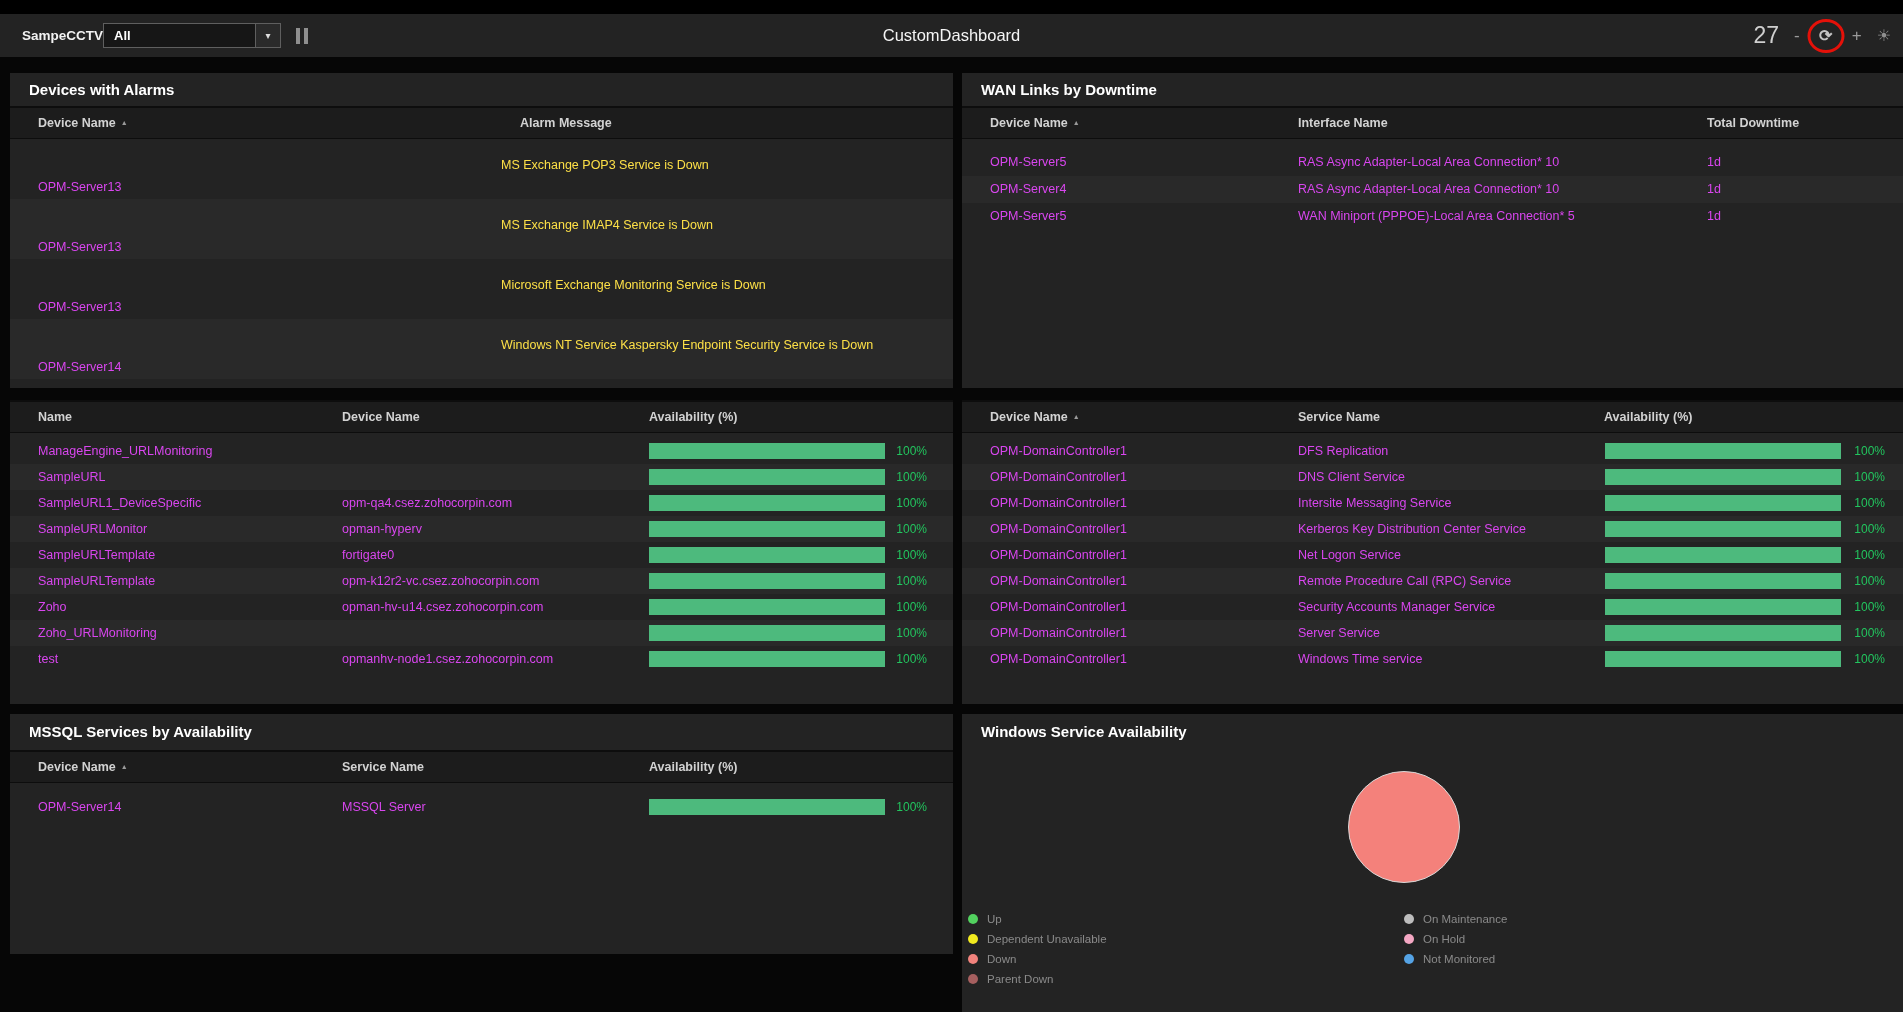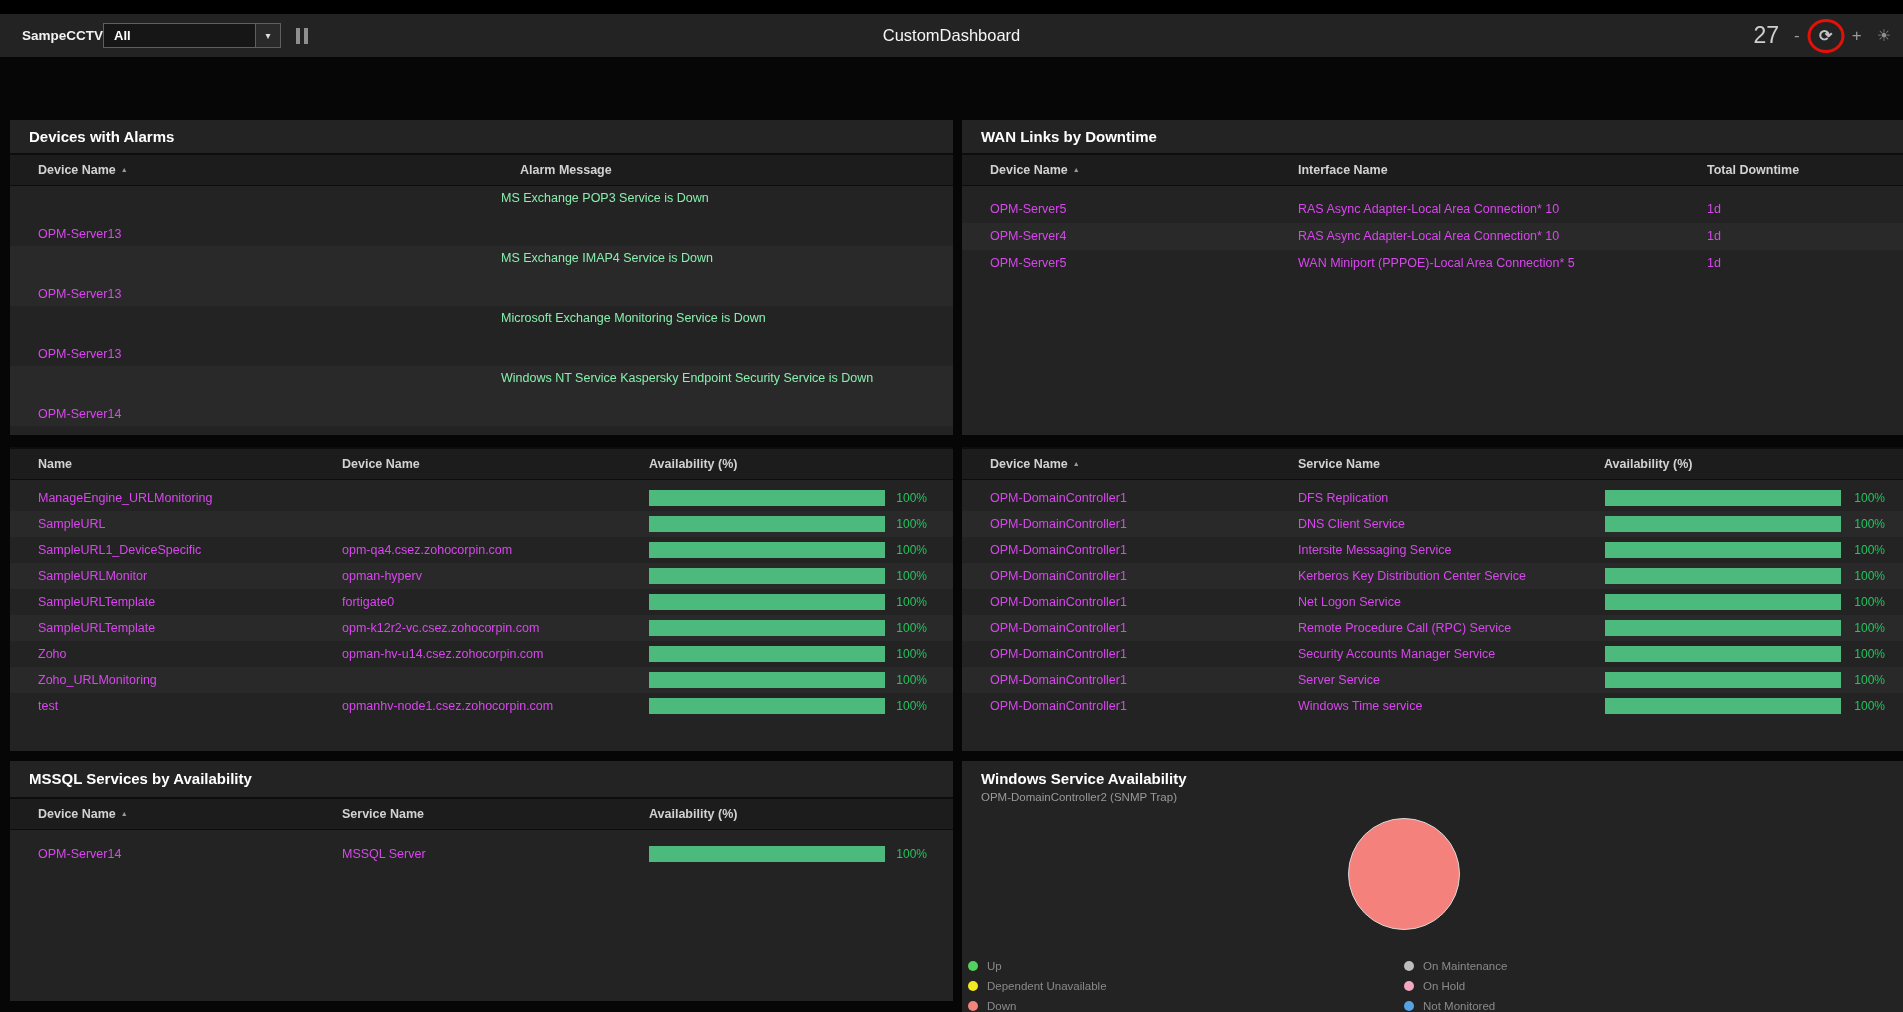--- a/index.html
+++ b/index.html
@@ -19,33 +19,33 @@
   .tb-pause i.b1 { left:0; } .tb-pause i.b2 { left:8px; }
   .tb-title { position:absolute; left:50%; top:0; transform:translateX(-50%); height:43px; line-height:43px; color:#f5f5f5; font-size:16.5px; }
   .tb-right { position:absolute; right:12px; top:0; height:43px; display:flex; align-items:center; gap:15px; }
   .tb-count { color:#cfcfcf; font-size:23px; }
   .tb-zoom { color:#9a9a9a; font-size:17px; cursor:pointer; }
   .tb-refresh { position:relative; color:#c3c3c3; font-size:16px; font-weight:bold; width:22px; text-align:center; cursor:pointer; }
   .annot-ellipse { position:absolute; left:50%; top:50%; transform:translate(-50%,-50%); width:37px; height:34px; border:3.5px solid #e51109; border-radius:50%; pointer-events:none; }
   .tb-sun { color:#8f8f8f; font-size:16px; cursor:pointer; }
 
   
-  .panel { position:absolute; background:#232323; overflow:hidden;margin-top:47px; }
+  .panel { position:absolute; background:#232323; overflow:hidden; }
   .panel-title { height:33px; line-height:33px; padding-left:19px; color:#fff; font-size:15px; font-weight:bold; }
   .thead { position:relative; height:33px; background:#1c1c1c; border-top:2px solid #0d0d0d; border-bottom:1px solid #0d0d0d; }
   .th { position:absolute; top:0; height:30px; line-height:30px; font-size:12.5px; font-weight:bold; color:#d2d2d2; white-space:nowrap; }
   .sort-icon { font-size:7px; color:#9a9a9a; margin-left:5px; vertical-align:2px; }
 
   .row { position:relative; width:100%; }
   .cell { position:absolute; white-space:nowrap; color:#d946ef; font-size:12.5px; }
 
   
   .alarm-row { height:60px; }
   .alarm-row:nth-child(even) { background:#292929; }
-  .alarm-row .msg { left:491px; top:5px; color:#86efac;text-align:center; }
+  .alarm-row .msg { left:491px; top:19px; color:#fde047;text-align:center; }
   .alarm-row .dev { left:28px; top:41px; }
 
   
   #wan-body { padding-top:10px; }
   .wan-row { height:27px; line-height:27px; }
   .wan-row:nth-child(even) { background:#292929; }
   .wan-row .c1 { left:28px; }
   .wan-row .c2 { left:336px; }
   .wan-row .c3 { left:745px; }
 
@@ -330,21 +330,20 @@
           <span class="cell c1">OPM-Server14</span>
           <span class="cell c2">MSSQL Server</span>
           <div class="avail-bar" style="width: 236px; background: rgb(77, 186, 125);"></div>
           <span class="avail-label">100%</span>
         </div>
       </div>
   </div>
 
   <div class="panel" id="panel-winsvc" style="left:962px; top:714px; width:941px; height:298px;">
     <div class="panel-title">Windows Service Availability</div>
-    <div class="panel-subtitle">OPM-DomainController2 (SNMP Trap)</div>
     <div id="pie-circle" style="background: rgb(244, 129, 123);"></div>
     <div class="legend-col" id="legend-left">
         <div class="legend-item">
           <span class="legend-dot" style="background: rgb(82, 209, 95);"></span>
           <span class="legend-label">Up</span>
         </div>
         <div class="legend-item">
           <span class="legend-dot" style="background: rgb(242, 234, 31);"></span>
           <span class="legend-label">Dependent Unavailable</span>
         </div>

